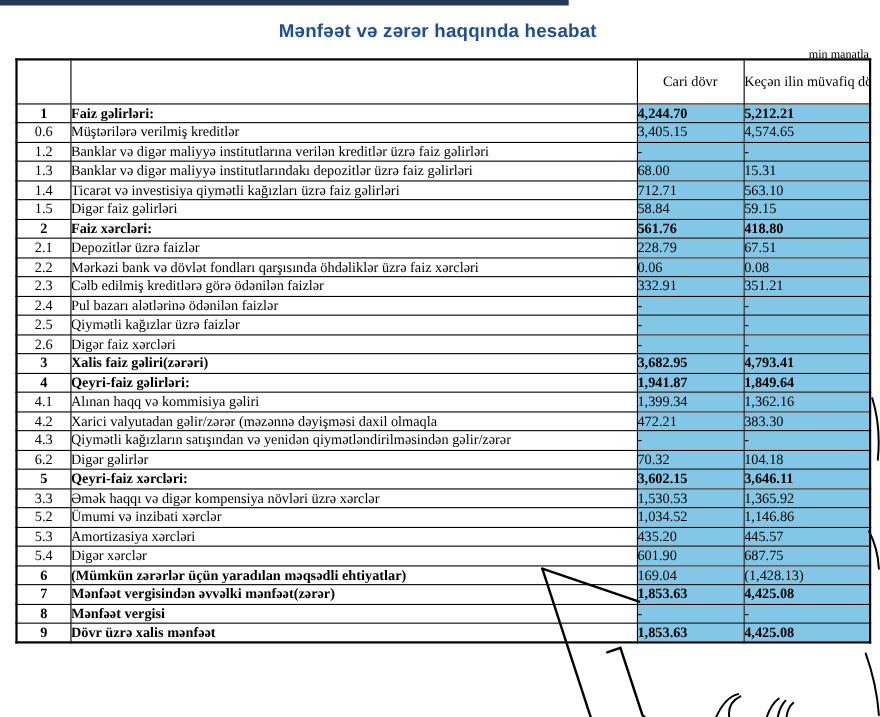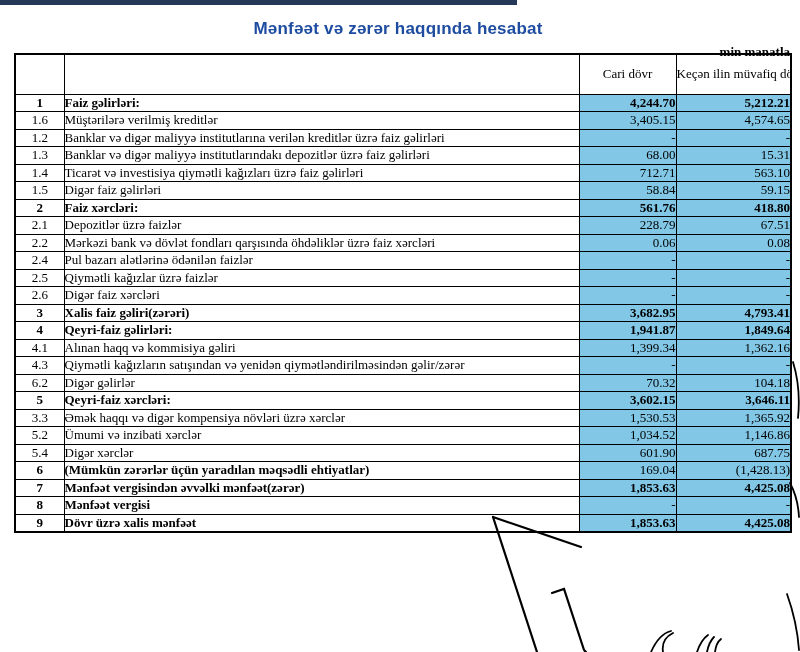--- a/index.html
+++ b/index.html
@@ -19,21 +19,21 @@
   .page-title {
     position: absolute; left: 16px; right: 20px; top: 19px;
     text-align: center;
     font-family: "Liberation Sans", sans-serif;
     font-size: 17px; font-weight: 700;
     color: var(--title-blue, #1E4CA1);
     letter-spacing: 0.2px;
   }
   .unit-label {
     position: absolute; right: 10px; top: 44px;
-    font-size: 13px; font-weight: 700;
+    font-size: 11px; font-weight: 400;
   }
   table.report {
     position: absolute; left: 14px; top: 53px;
     width: 776px;
     border-collapse: collapse;
     table-layout: fixed;
   }
   table.report col.c1 { width: 49px; }
   table.report col.c2 { width: 515px; }
   table.report col.c3 { width: 97px; }
@@ -52,21 +52,21 @@
     height: 40px;
     text-align: center;
     vertical-align: middle;
     line-height: 1.25;
     font-weight: 400;
   }
   td.c-no { text-align: center; }
   td.c-label { padding-left: 5px; }
   td.c-val {
     background: var(--cell-blue, #82C7E6);
-    text-align: right;
+    text-align: left;
   }
   tr.section td.c-no, tr.section td.c-label { font-weight: 700; }
   tr.vbold td.c-val { font-weight: 700; }
   svg.artifacts {
     position: absolute; left: 0; top: 0;
     pointer-events: none;
   }
 </style>
 </head>
 <body>
@@ -93,21 +93,21 @@
     </tr>
   </thead>
   <tbody>
       <tr class="section vbold">
         <td class="c-no">1</td>
         <td class="c-label">Faiz gəlirləri:</td>
         <td class="c-val">4,244.70</td>
         <td class="c-val">5,212.21</td>
       </tr>
       <tr>
-        <td class="c-no">1.6</td>
+        <td class="c-no">0.6</td>
         <td class="c-label">Müştərilərə verilmiş kreditlər</td>
         <td class="c-val">3,405.15</td>
         <td class="c-val">4,574.65</td>
       </tr>
       <tr>
         <td class="c-no">1.2</td>
         <td class="c-label">Banklar və digər maliyyə institutlarına verilən kreditlər üzrə faiz gəlirləri</td>
         <td class="c-val">-</td>
         <td class="c-val">-</td>
       </tr>
@@ -141,20 +141,26 @@
         <td class="c-val">228.79</td>
         <td class="c-val">67.51</td>
       </tr>
       <tr>
         <td class="c-no">2.2</td>
         <td class="c-label">Mərkəzi bank və dövlət fondları qarşısında öhdəliklər üzrə faiz xərcləri</td>
         <td class="c-val">0.06</td>
         <td class="c-val">0.08</td>
       </tr>
       <tr>
+        <td class="c-no">2.3</td>
+        <td class="c-label">Cəlb edilmiş kreditlərə görə ödənilən faizlər</td>
+        <td class="c-val">332.91</td>
+        <td class="c-val">351.21</td>
+      </tr>
+      <tr>
         <td class="c-no">2.4</td>
         <td class="c-label">Pul bazarı alətlərinə ödənilən faizlər</td>
         <td class="c-val">-</td>
         <td class="c-val">-</td>
       </tr>
       <tr>
         <td class="c-no">2.5</td>
         <td class="c-label">Qiymətli kağızlar üzrə faizlər</td>
         <td class="c-val">-</td>
         <td class="c-val">-</td>
@@ -177,20 +183,26 @@
         <td class="c-val">1,941.87</td>
         <td class="c-val">1,849.64</td>
       </tr>
       <tr>
         <td class="c-no">4.1</td>
         <td class="c-label">Alınan haqq və kommisiya gəliri</td>
         <td class="c-val">1,399.34</td>
         <td class="c-val">1,362.16</td>
       </tr>
       <tr>
+        <td class="c-no">4.2</td>
+        <td class="c-label">Xarici valyutadan gəlir/zərər (məzənnə dəyişməsi daxil olmaqla</td>
+        <td class="c-val">472.21</td>
+        <td class="c-val">383.30</td>
+      </tr>
+      <tr>
         <td class="c-no">4.3</td>
         <td class="c-label">Qiymətli kağızların satışından və yenidən qiymətləndirilməsindən gəlir/zərər</td>
         <td class="c-val">-</td>
         <td class="c-val">-</td>
       </tr>
       <tr>
         <td class="c-no">6.2</td>
         <td class="c-label">Digər gəlirlər</td>
         <td class="c-val">70.32</td>
         <td class="c-val">104.18</td>
@@ -205,20 +217,26 @@
         <td class="c-no">3.3</td>
         <td class="c-label">Əmək haqqı və digər kompensiya növləri üzrə xərclər</td>
         <td class="c-val">1,530.53</td>
         <td class="c-val">1,365.92</td>
       </tr>
       <tr>
         <td class="c-no">5.2</td>
         <td class="c-label">Ümumi və inzibati xərclər</td>
         <td class="c-val">1,034.52</td>
         <td class="c-val">1,146.86</td>
+      </tr>
+      <tr>
+        <td class="c-no">5.3</td>
+        <td class="c-label">Amortizasiya xərcləri</td>
+        <td class="c-val">435.20</td>
+        <td class="c-val">445.57</td>
       </tr>
       <tr>
         <td class="c-no">5.4</td>
         <td class="c-label">Digər xərclər</td>
         <td class="c-val">601.90</td>
         <td class="c-val">687.75</td>
       </tr>
       <tr class="section">
         <td class="c-no">6</td>
         <td class="c-label">(Mümkün zərərlər üçün yaradılan məqsədli ehtiyatlar)</td>

